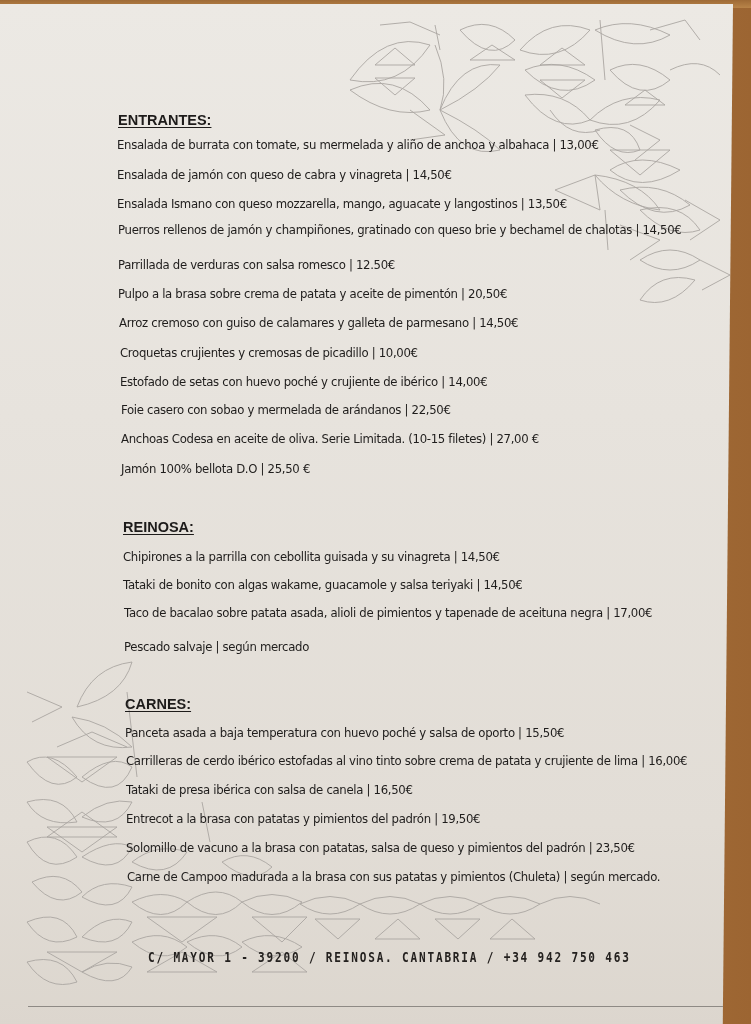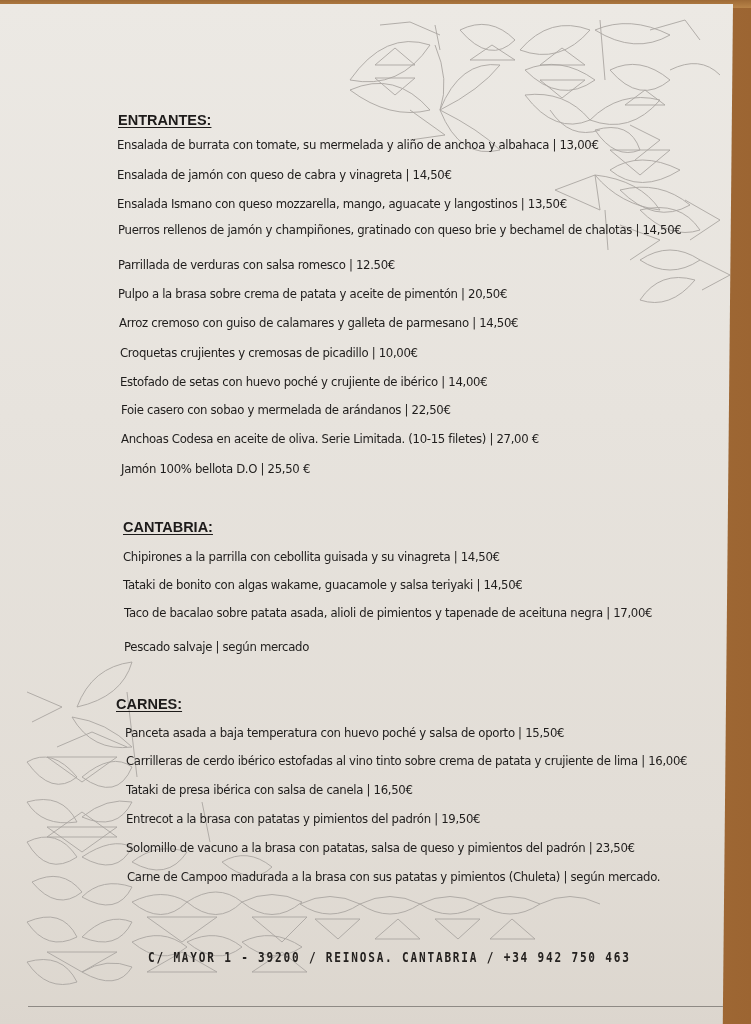--- a/index.html
+++ b/index.html
@@ -204,27 +204,27 @@
   <div class="item" style="left:118px; top:218px;">Puerros rellenos de jamón y champiñones, gratinado con queso brie y bechamel de chalotas | 14,50€</div>
   <div class="item" style="left:118px; top:253px;">Parrillada de verduras con salsa romesco | 12.50€</div>
   <div class="item" style="left:118px; top:282px;">Pulpo a la brasa sobre crema de patata y aceite de pimentón | 20,50€</div>
   <div class="item" style="left:119px; top:311px;">Arroz cremoso con guiso de calamares y galleta de parmesano | 14,50€</div>
   <div class="item" style="left:120px; top:341px;">Croquetas crujientes y cremosas de picadillo | 10,00€</div>
   <div class="item" style="left:120px; top:370px;">Estofado de setas con huevo poché y crujiente de ibérico | 14,00€</div>
   <div class="item" style="left:121px; top:398px;">Foie casero con sobao y mermelada de arándanos | 22,50€</div>
   <div class="item" style="left:121px; top:427px;">Anchoas Codesa en aceite de oliva. Serie Limitada. (10-15 filetes) | 27,00 €</div>
   <div class="item" style="left:121px; top:457px;">Jamón 100% bellota D.O | 25,50 €</div>
 
-  <div class="section-head" style="left:123px; top:515px;">CANTABRIA:</div>
+  <div class="section-head" style="left:123px; top:515px;">REINOSA:</div>
   <div class="item" style="left:123px; top:545px;">Chipirones a la parrilla con cebollita guisada y su vinagreta | 14,50€</div>
   <div class="item" style="left:123px; top:573px;">Tataki de bonito con algas wakame, guacamole y salsa teriyaki | 14,50€</div>
   <div class="item" style="left:124px; top:601px;">Taco de bacalao sobre patata asada, alioli de pimientos y tapenade de aceituna negra | 17,00€</div>
   <div class="item" style="left:124px; top:635px;">Pescado salvaje | según mercado</div>
 
-  <div class="section-head" style="left:116px; top:692px;">CARNES:</div>
+  <div class="section-head" style="left:125px; top:692px;">CARNES:</div>
   <div class="item" style="left:125px; top:721px;">Panceta asada a baja temperatura con huevo poché y salsa de oporto | 15,50€</div>
   <div class="item" style="left:126px; top:749px;">Carrilleras de cerdo ibérico estofadas al vino tinto sobre crema de patata y crujiente de lima | 16,00€</div>
   <div class="item" style="left:126px; top:778px;">Tataki de presa ibérica con salsa de canela | 16,50€</div>
   <div class="item" style="left:126px; top:807px;">Entrecot a la brasa con patatas y pimientos del padrón | 19,50€</div>
   <div class="item" style="left:126px; top:836px;">Solomillo de vacuno a la brasa con patatas, salsa de queso y pimientos del padrón | 23,50€</div>
   <div class="item" style="left:127px; top:865px;">Carne de Campoo madurada a la brasa con sus patatas y pimientos (Chuleta) | según mercado.</div>
 
   <div class="footer-addr">C/ MAYOR 1 - 39200 / REINOSA.  CANTABRIA / +34 942 750 463</div>
   <div class="footer-rule"></div>
 </div>

